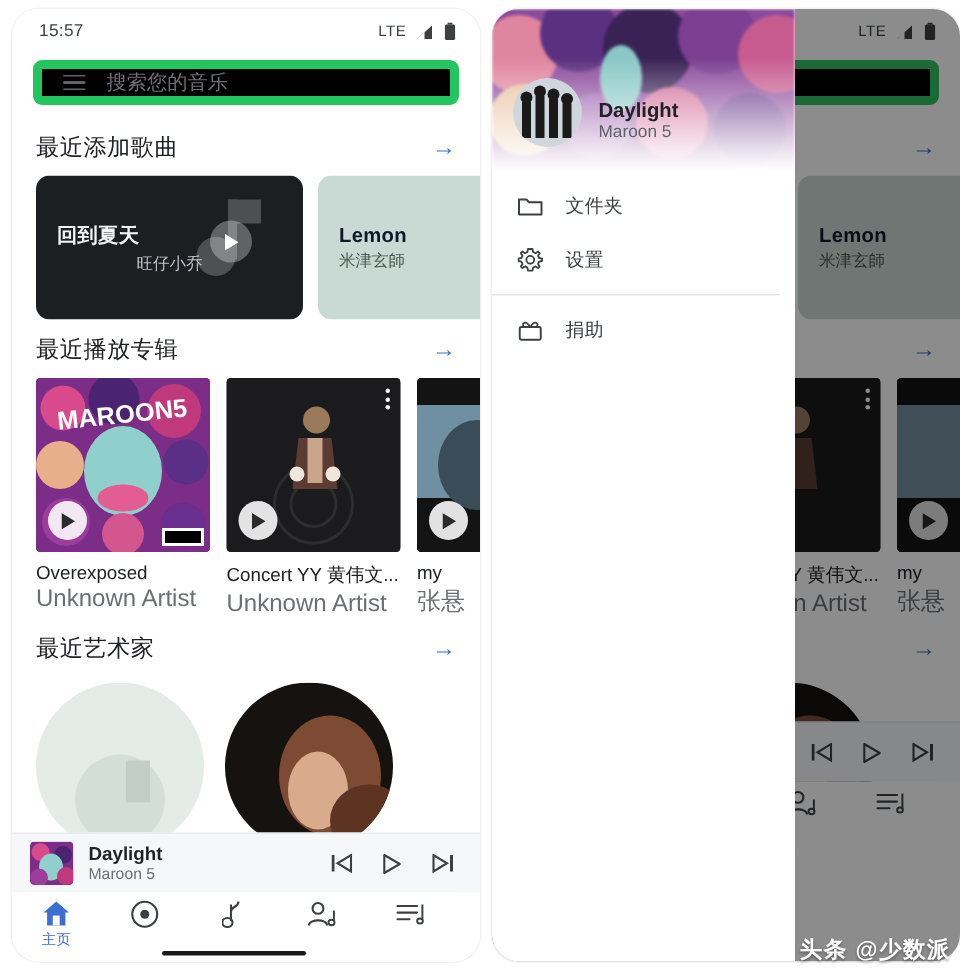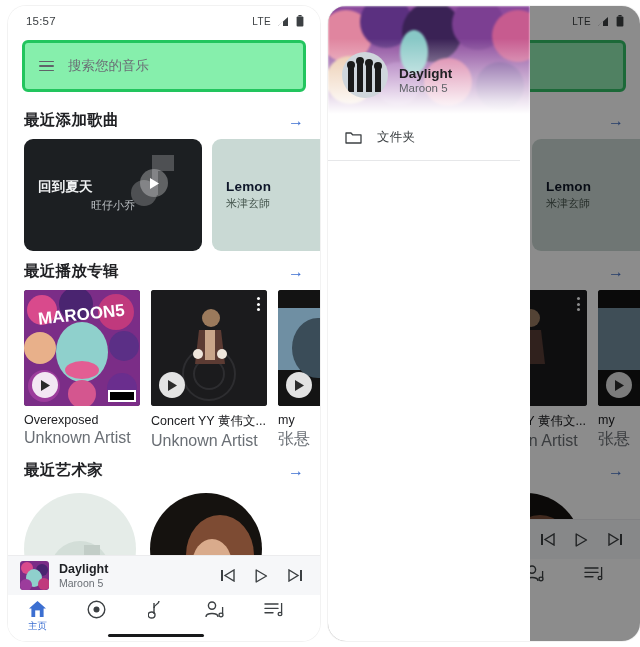--- a/index.html
+++ b/index.html
@@ -33,40 +33,40 @@
     font-size: 11.5px; color: #3c4043; letter-spacing: .2px;
   }
   .status-right { display: flex; align-items: flex-end; gap: 6px; }
   .lte { font-size: 10px; letter-spacing: .4px; }
   .sig { display:block; }
   .bat { display:block; }
 
   
   .searchwrap { padding: 4px 14px 8px; }
   .searchbar {
-    height: 52px; border: 3px solid #22c55e; border-radius: 6px;
+    height: 30px; border: 6px solid #22c55e; border-radius: 6px;
     display: flex; align-items: center; gap: 14px; padding: 0 14px;
-    background: #86efac;
+    background: #000000;
   }
   .hamb { display: flex; flex-direction: column; gap: 3px; }
   .hamb i { display: block; width: 15px; height: 1.6px; background: #5f6368; border-radius: 1px; }
   .search-placeholder { font-size: 13.5px; color: #6b7076; }
 
   
   .sec-head {
     display: flex; align-items: center; justify-content: space-between;
     padding: 10px 16px 8px;
   }
-  .sec-title { font-size: 15.5px; color: #202124; font-weight: 700; letter-spacing: .3px; }
+  .sec-title { font-size: 15.5px; color: #202124; font-weight: 400; letter-spacing: .3px; }
   .arrow { color: #3c6fd1; font-size: 16px; line-height: 1; }
 
   
   .cardrow { display: flex; gap: 10px; padding: 0 16px; overflow: hidden; }
   .qcard {
-    width: 178px; height: 112px; border-radius: 9px; flex: 0 0 auto;
+    width: 178px; height: 96px; border-radius: 9px; flex: 0 0 auto;
     position: relative; overflow: hidden; padding: 14px 14px;
     display: flex; flex-direction: column; justify-content: center;
   }
   .qcard.dark { background: #1c1f22; }
   .qcard.sage { background: #c9d9d4; }
   .qc-title { font-size: 13.5px; font-weight: 600; letter-spacing: .2px; }
   .qc-sub { font-size: 11px; margin-top: 2px; }
   .qcard.dark .qc-title { color: #f1f3f4; }
   .qcard.dark .qc-sub { color: #bcc0c4; text-align: center; }
   .qcard.sage .qc-title { color: #0f172a; }
@@ -652,25 +652,48 @@
               <svg width="17" height="15" viewBox="0 0 17 15">
                 <path d="M1 3.5 L1 13 L16 13 L16 4.8 L7.6 4.8 L6 3 L1 3 Z" fill="none" stroke="#3c4043" stroke-width="1.3" stroke-linejoin="round"></path>
               </svg>
             </span>
             <span class="dlabel">文件夹</span>
           </div>
 
 
 
 
+          <div class="ditem">
+            <span class="dicon">
+              <svg width="17" height="17" viewBox="0 0 17 17">
+                <path d="M8.5 1 L10 1 L10.4 3 L12 3.8 L13.7 2.7 L14.8 3.8 L13.7 5.5 L14.4 7 L16.4 7.4 L16.4 9 L14.4 9.4
+                         L13.7 11 L14.8 12.6 L13.7 13.7 L12 12.6 L10.4 13.4 L10 15.4 L8.5 15.4 L7 15.4 L6.6 13.4
+                         L5 12.6 L3.3 13.7 L2.2 12.6 L3.3 11 L2.6 9.4 L0.6 9 L0.6 7.4 L2.6 7 L3.3 5.5 L2.2 3.8
+                         L3.3 2.7 L5 3.8 L6.6 3 L7 1 Z" fill="none" stroke="#3c4043" stroke-width="1.2" stroke-linejoin="round"></path>
+                <circle cx="8.5" cy="8.2" r="2.6" fill="none" stroke="#3c4043" stroke-width="1.2"></circle>
+              </svg>
+            </span>
+            <span class="dlabel">设置</span>
+          </div>
 
           <div class="dsep"></div>
 
 
+          <div class="ditem">
+            <span class="dicon">
+              <svg width="17" height="16" viewBox="0 0 17 16">
+                <rect x="1.5" y="6" width="14" height="8.5" rx="1" fill="none" stroke="#3c4043" stroke-width="1.3"></rect>
+                <path d="M8.5 6 C5.5 1 2 3.5 4.5 6" fill="none" stroke="#3c4043" stroke-width="1.2"></path>
+                <path d="M8.5 6 C11.5 1 15 3.5 12.5 6" fill="none" stroke="#3c4043" stroke-width="1.2"></path>
+              </svg>
+            </span>
+            <span class="dlabel">捐助</span>
+          </div>
 
         </div>
       </div>
 
     </div>
   </div>
 
+  <div class="watermark">头条 @少数派</div>
 
 </div>
 
 </body></html>

